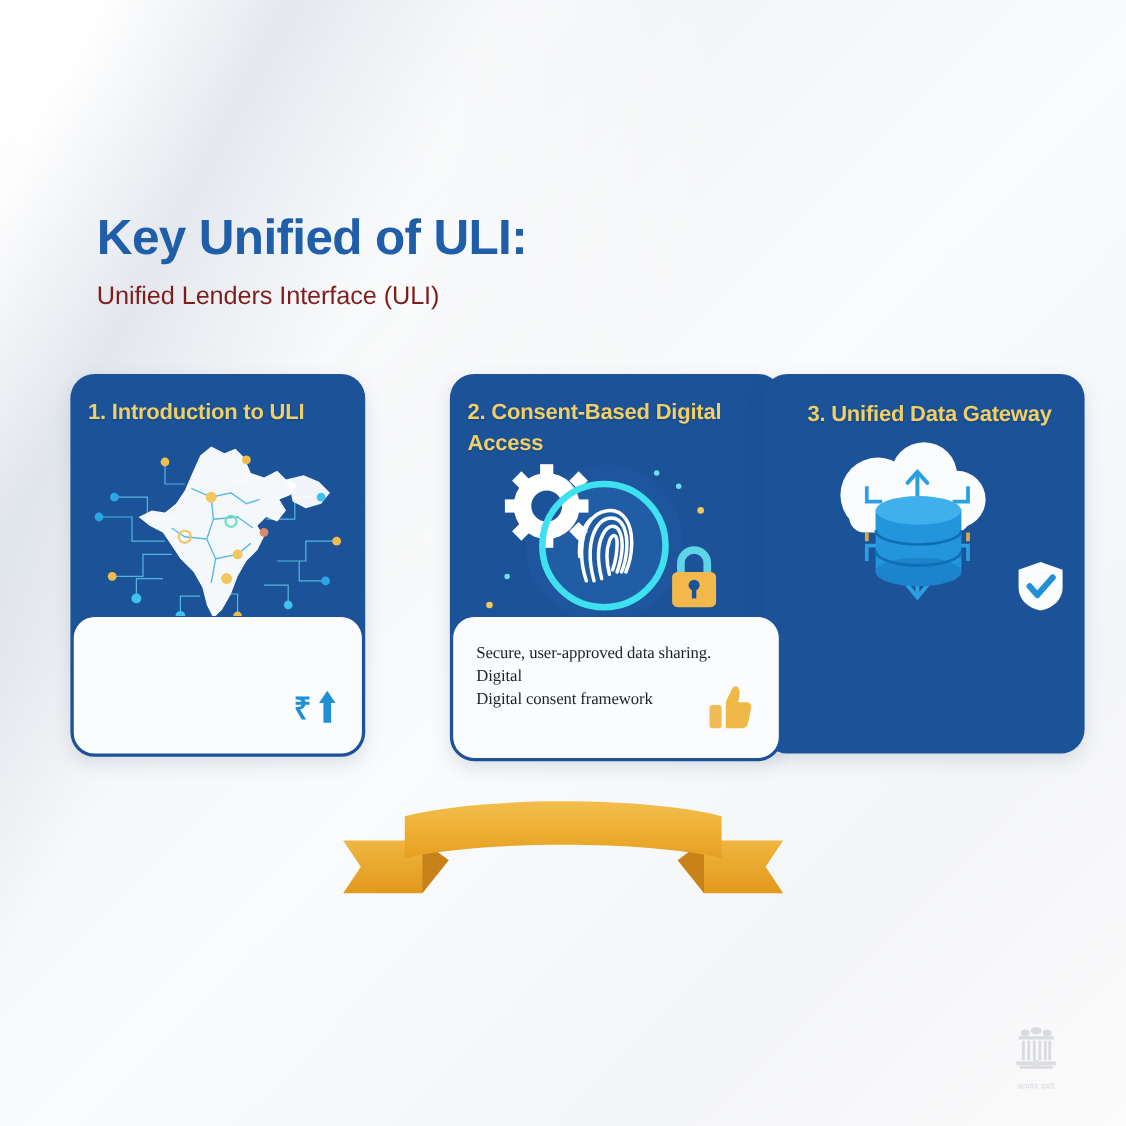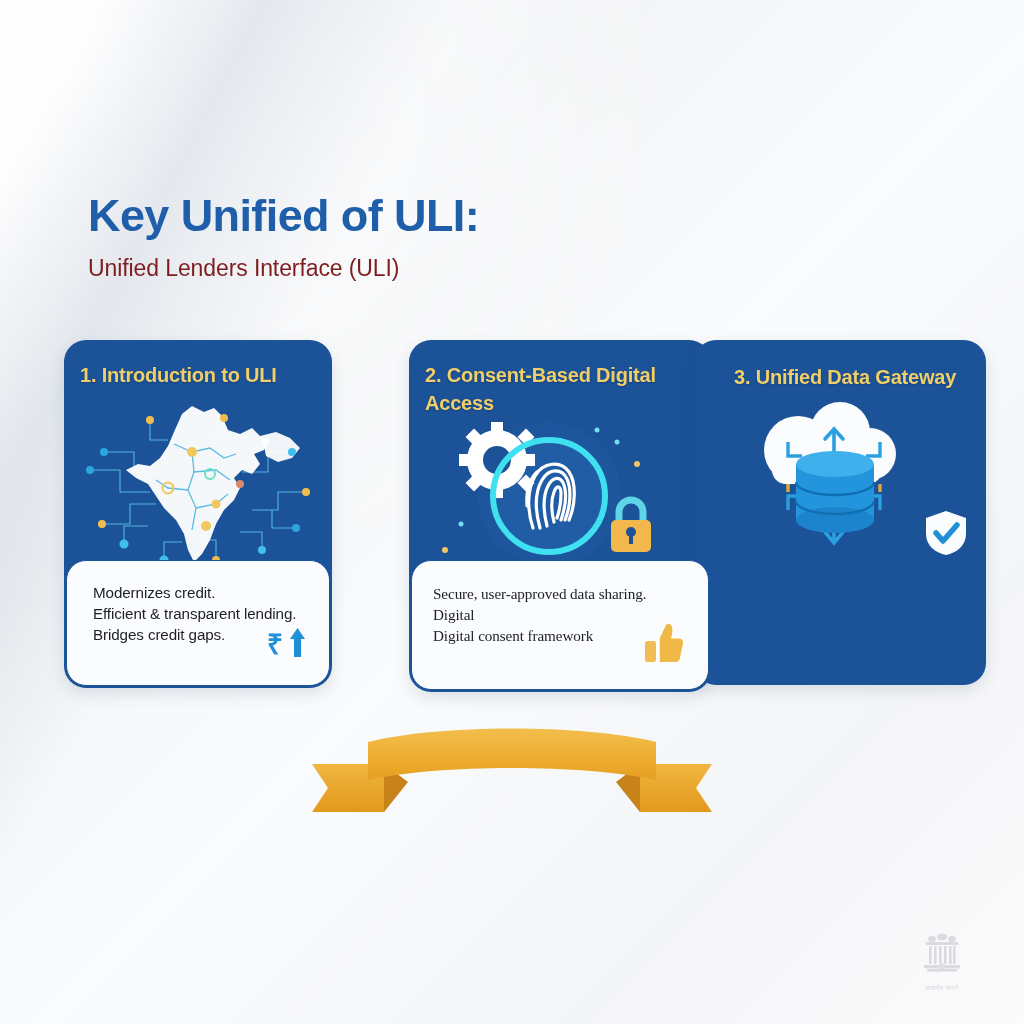--- a/index.html
+++ b/index.html
@@ -234,23 +234,20 @@
         <circle cx="104" cy="96" r="5.5" fill="none" stroke="#f2c75e" stroke-width="2"></circle>
         <circle cx="146" cy="82" r="5" fill="none" stroke="#6fe0c2" stroke-width="2"></circle>
         <circle cx="152" cy="112" r="4.5" fill="#f2c75e"></circle>
         <circle cx="142" cy="134" r="5" fill="#f2c75e"></circle>
         <circle cx="176" cy="92" r="4" fill="#d98a6a"></circle>
       </g>
     </svg>
   </div>
 
   <div class="panel">
-    <div class="panel-text">Modernizes credit.
-Efficient &amp; transparent lending.
-Bridges credit gaps.</div>
     <div class="panel-badge">
       <svg viewBox="0 0 40 40" width="40" height="40">
         <text x="0" y="31" font-family="'Liberation Sans', sans-serif" font-size="28" font-weight="bold" fill="#1f8fd6">₹</text>
         <path d="M27 34 V16 H23 L30.5 5 L38 16 H34 V34 Z" fill="#1f8fd6"></path>
       </svg>
     </div>
   </div>
 </div>
 
 <div class="card" id="card-2">

